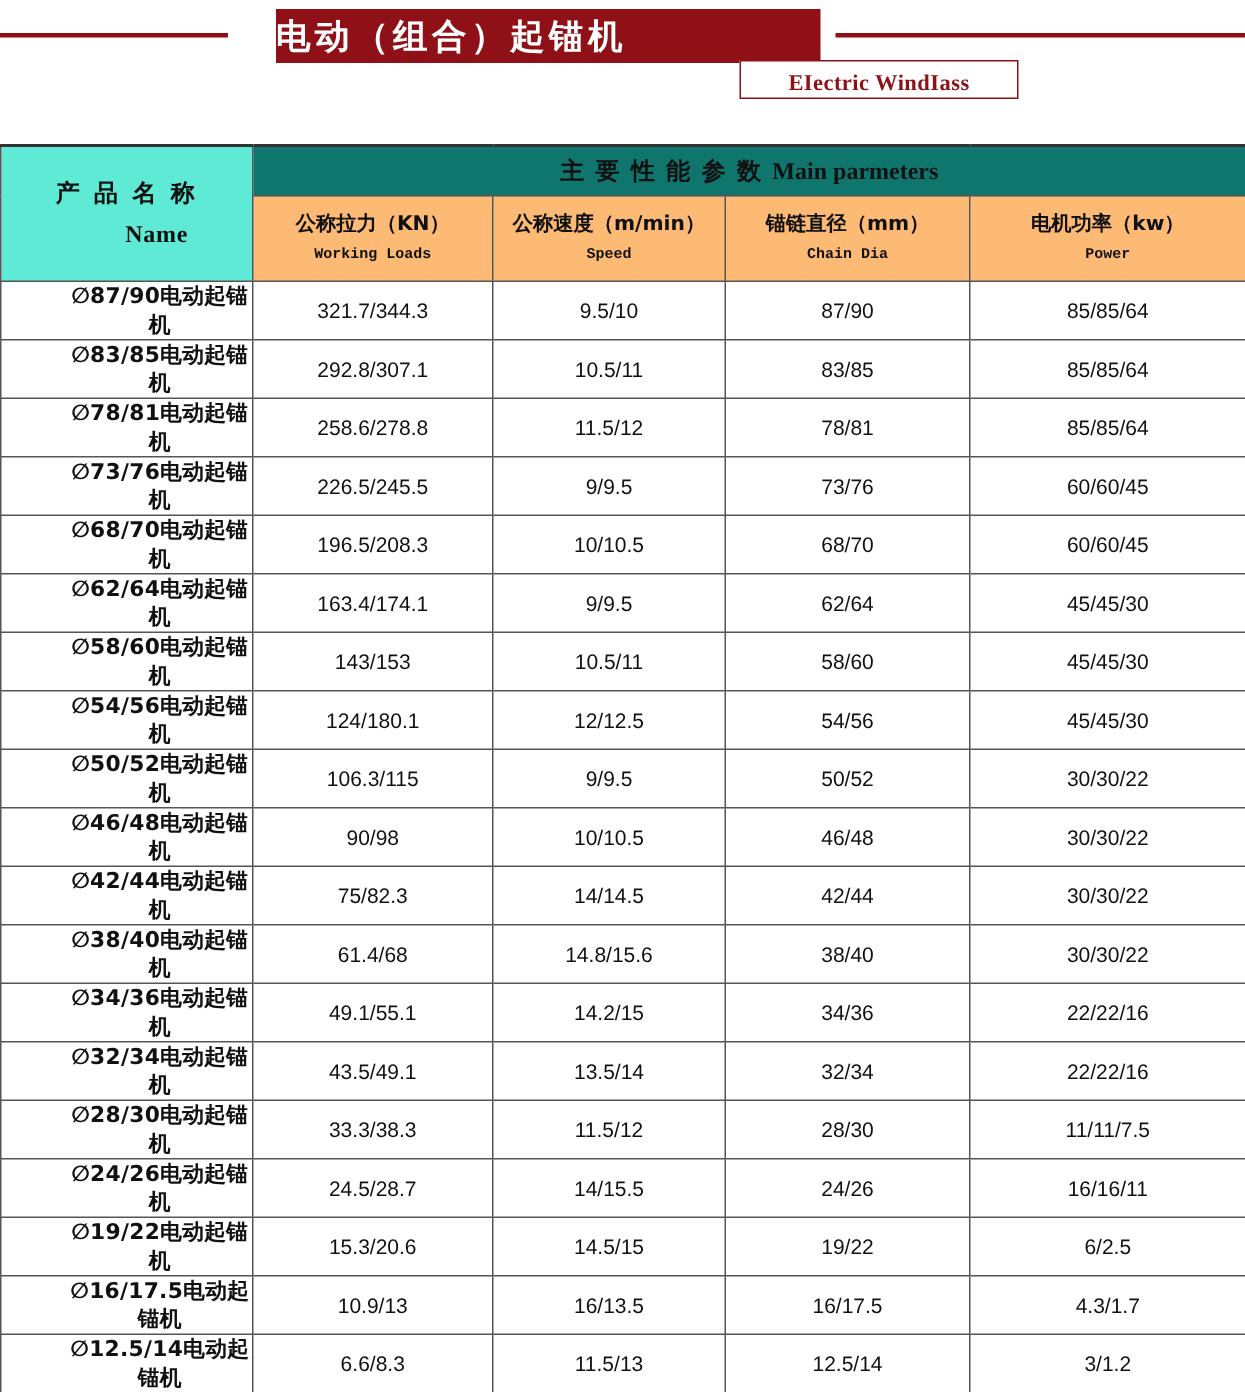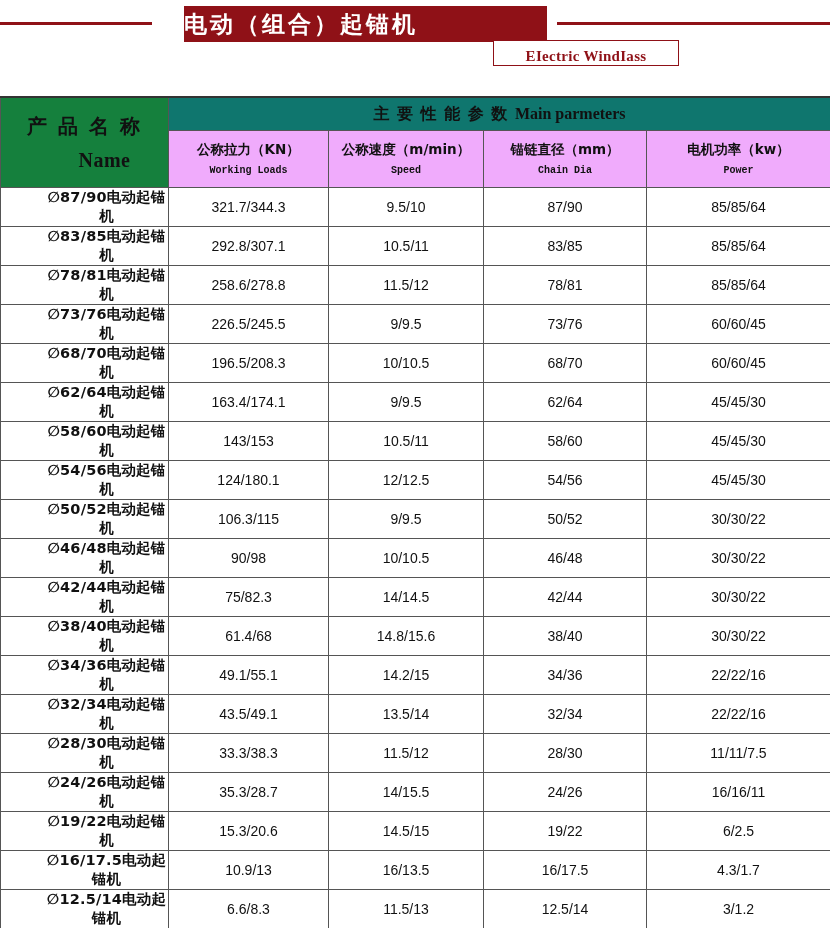--- a/index.html
+++ b/index.html
@@ -104,34 +104,34 @@
     font-weight: bold;
     font-family: "DejaVu Sans", sans-serif;
     letter-spacing: 1px;
   }
   .head-main .en {
     font-family: "Liberation Serif", serif;
     font-weight: bold;
     letter-spacing: 0;
   }
   .name-cell-head {
-    background: #15803d;
-    font-size: 20px;
+    background: #5eead4;
+    font-size: 16px;
     font-weight: bold;
     line-height: 1.7;
     font-family: "DejaVu Sans", sans-serif;
     letter-spacing: 2px;
   }
   .name-cell-head .en {
     font-family: "Liberation Serif", serif;
     letter-spacing: 0.5px;
     padding-left: 40px;
   }
   .sub-head {
-    background: #f0abfc;
+    background: #fdba74;
     height: 56px;
     font-size: 13.5px;
     line-height: 1.75;
     font-family: "DejaVu Sans", sans-serif;
   }
   .sub-head .en {
     font-family: Liberation Mono, monospace;
     font-size: 10px;
   }
 
@@ -306,21 +306,21 @@
       </tr>
       <tr>
         <td class="name">∅28/30电动起锚机</td>
         <td class="val">33.3/38.3</td>
         <td class="val">11.5/12</td>
         <td class="val">28/30</td>
         <td class="val">11/11/7.5</td>
       </tr>
       <tr>
         <td class="name">∅24/26电动起锚机</td>
-        <td class="val">35.3/28.7</td>
+        <td class="val">24.5/28.7</td>
         <td class="val">14/15.5</td>
         <td class="val">24/26</td>
         <td class="val">16/16/11</td>
       </tr>
       <tr>
         <td class="name">∅19/22电动起锚机</td>
         <td class="val">15.3/20.6</td>
         <td class="val">14.5/15</td>
         <td class="val">19/22</td>
         <td class="val">6/2.5</td>

